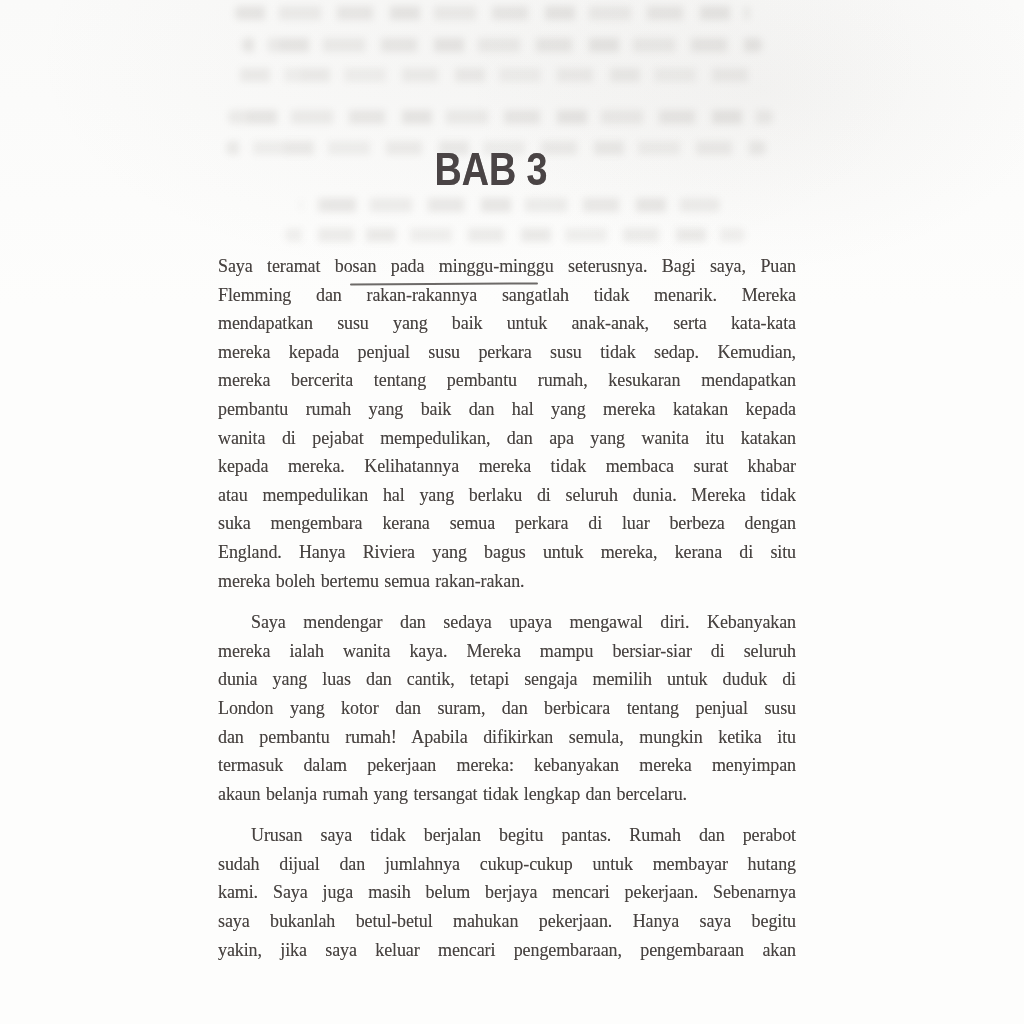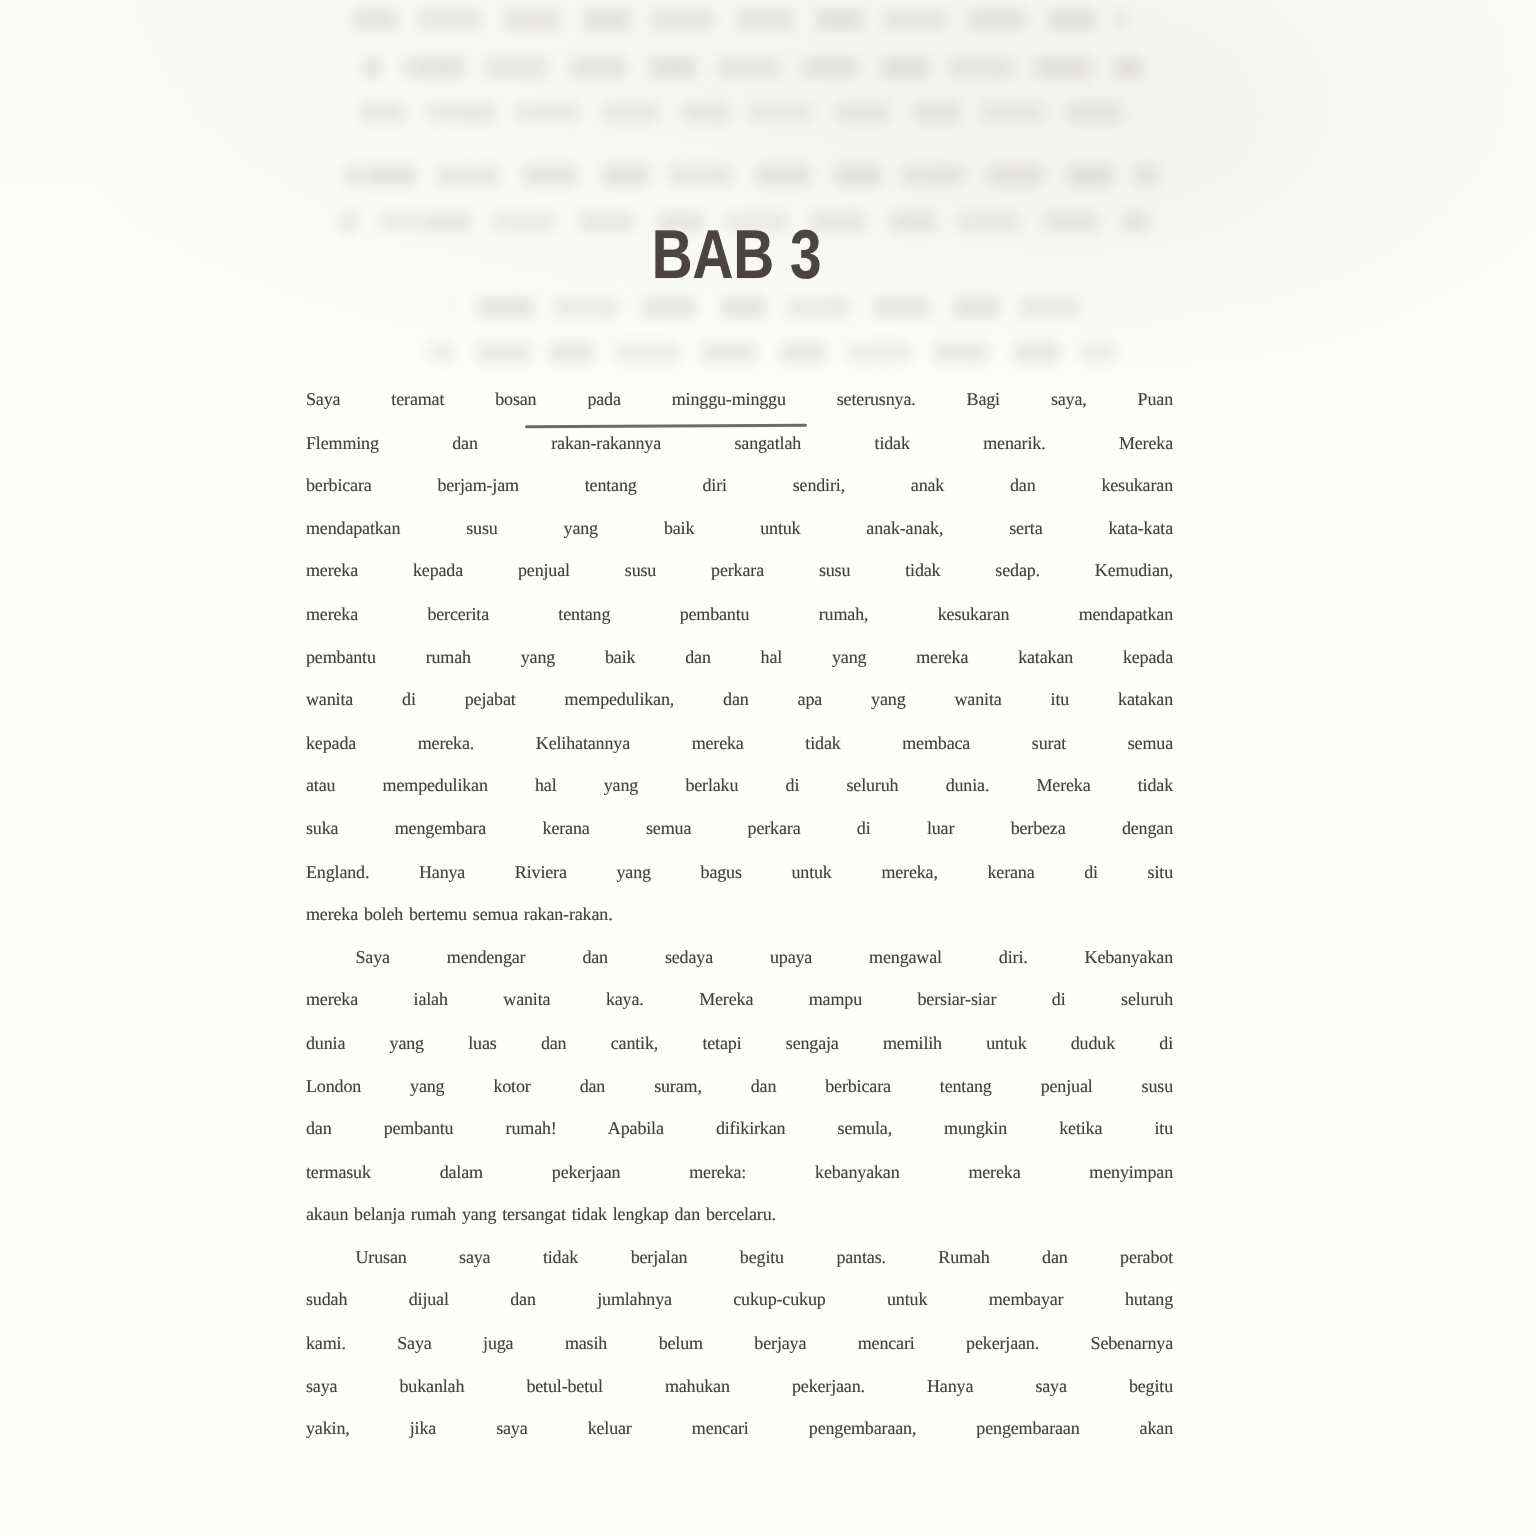--- a/index.html
+++ b/index.html
@@ -61,30 +61,30 @@
     color: #4a4445;
     transform: translateX(-12px) scaleX(0.82);
     transform-origin: center;
     text-shadow: 0 0 0.6px rgba(74,68,69,0.6);
   }
 
   
   .body-col {
     position: absolute;
     top: 252px;
-    left: 204px;
+    left: 218px;
     width: 578px;
-    font-size: 12px;
+    font-size: 18px;
     line-height: 28.6px;
     letter-spacing: -0.1px;
     word-spacing: 1px;
     color: #474240;
     text-shadow: 0 0 0.5px rgba(72,66,62,0.45);
   }
-  .para + .para { }
+  .para + .para { margin-top: 13px; }
   .line {
     text-align: justify;
     text-align-last: justify;
     height: 28.6px;
     overflow: hidden;
     white-space: normal;
   }
   .line.indent { text-indent: 33px; }
   .line.last { text-align-last: left; }
 
@@ -117,27 +117,26 @@
   </div>
 
   <div class="title-row">
     <span class="title-text">BAB 3</span>
   </div>
 
   <div class="body-col" id="body-col">
       <div class="para">
         <div class="line">Saya teramat bosan pada minggu-minggu seterusnya. Bagi saya, Puan</div>
         <div class="line">Flemming dan rakan-rakannya sangatlah tidak menarik. Mereka</div>
-        <div class="line">berbicara berjam-jam tentang diri sendiri, anak dan kesukaran</div>
         <div class="line">mendapatkan susu yang baik untuk anak-anak, serta kata-kata</div>
         <div class="line">mereka kepada penjual susu perkara susu tidak sedap. Kemudian,</div>
         <div class="line">mereka bercerita tentang pembantu rumah, kesukaran mendapatkan</div>
         <div class="line">pembantu rumah yang baik dan hal yang mereka katakan kepada</div>
         <div class="line">wanita di pejabat mempedulikan, dan apa yang wanita itu katakan</div>
-        <div class="line">kepada mereka. Kelihatannya mereka tidak membaca surat semua</div>
+        <div class="line">kepada mereka. Kelihatannya mereka tidak membaca surat khabar</div>
         <div class="line">atau mempedulikan hal yang berlaku di seluruh dunia. Mereka tidak</div>
         <div class="line">suka mengembara kerana semua perkara di luar berbeza dengan</div>
         <div class="line">England. Hanya Riviera yang bagus untuk mereka, kerana di situ</div>
         <div class="line last">mereka boleh bertemu semua rakan-rakan.</div>
       </div>
       <div class="para">
         <div class="line indent">Saya mendengar dan sedaya upaya mengawal diri. Kebanyakan</div>
         <div class="line">mereka ialah wanita kaya. Mereka mampu bersiar-siar di seluruh</div>
         <div class="line">dunia yang luas dan cantik, tetapi sengaja memilih untuk duduk di</div>
         <div class="line">London yang kotor dan suram, dan berbicara tentang penjual susu</div>

